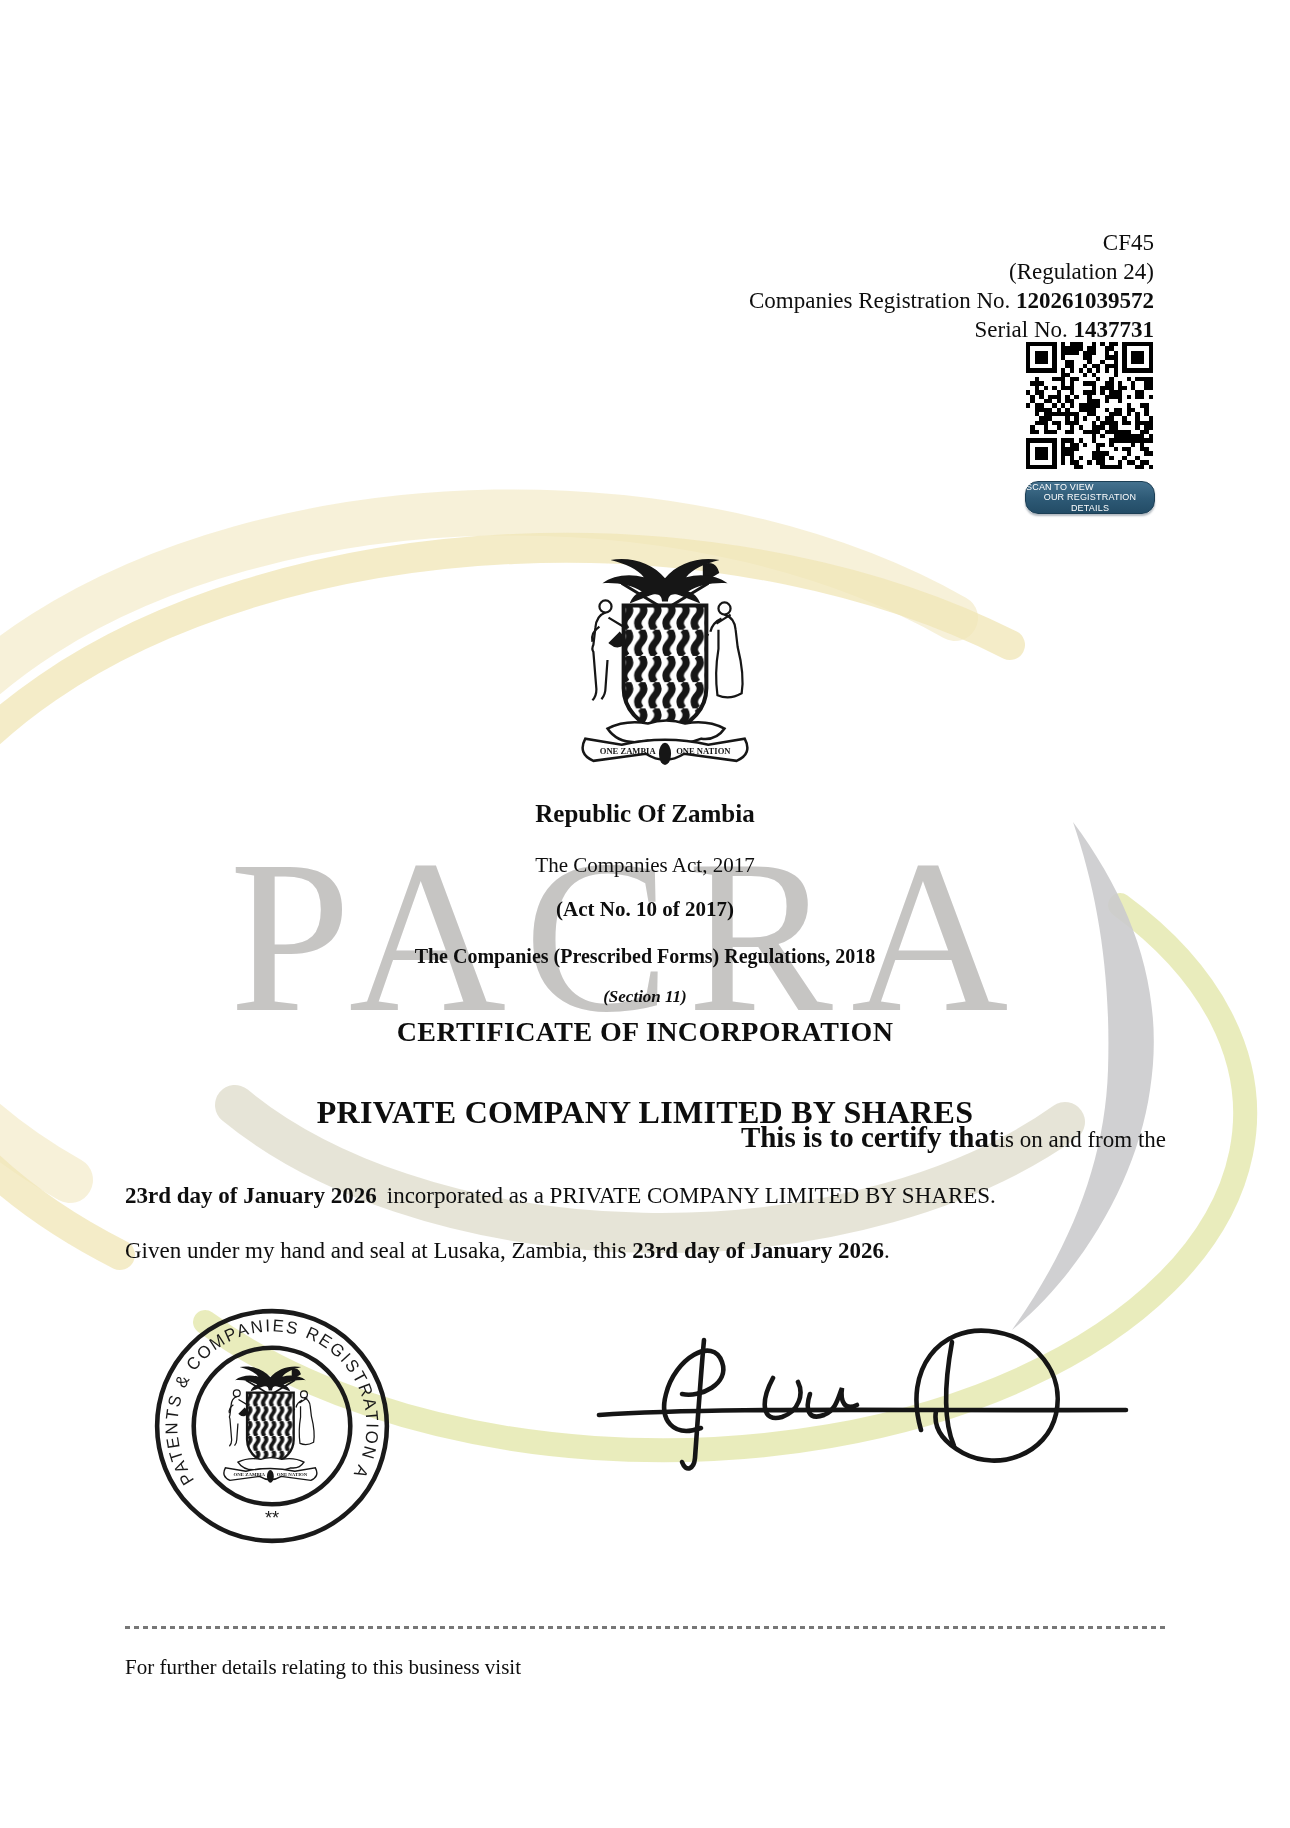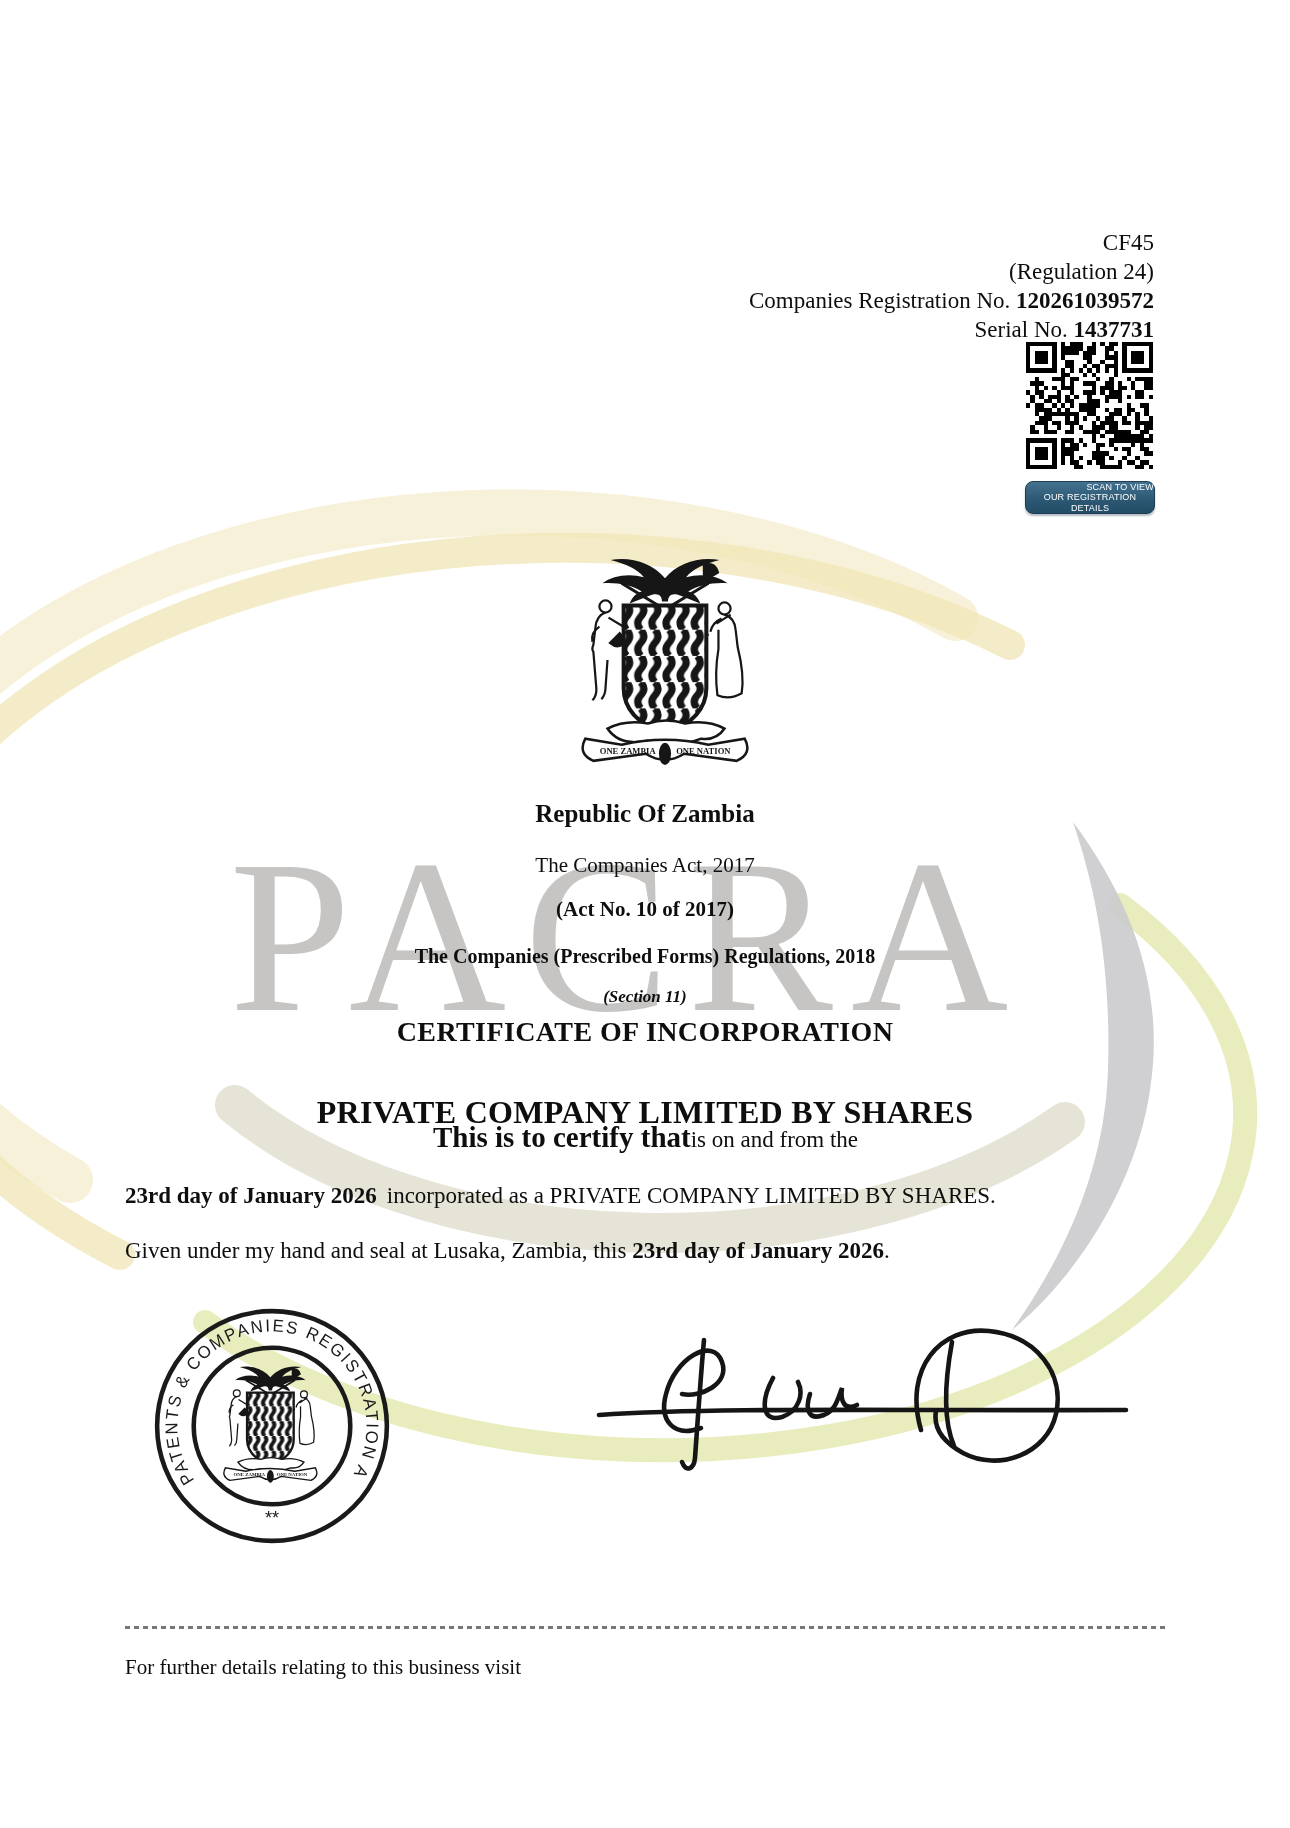--- a/index.html
+++ b/index.html
@@ -12,40 +12,40 @@
   
   .form-block{position:absolute;top:228px;right:136px;text-align:right;
               font-size:23px;line-height:29px;}
   .form-block b{font-weight:bold;}
 
   .qr-wrap{position:absolute;left:1026px;top:342px;width:127px;height:127px;background:#fff;}
   .qr-wrap svg{display:block;width:100%;height:100%;}
 
   .scan-banner{position:absolute;left:1025px;top:481px;width:128px;height:31px;
      background:linear-gradient(180deg,#44718e 0%,#2d5975 55%,#234c66 100%);
-     border:1px solid #1c3f55;border-radius:8px;box-shadow:0 2px 2px rgba(40,60,80,.35);
-     display:flex;flex-direction:column;align-items:flex-end;justify-content:center;
+     border:1px solid #1c3f55;border-radius:13px;box-shadow:0 2px 2px rgba(40,60,80,.35);
+     display:flex;flex-direction:column;align-items:flex-start;justify-content:center;
      color:#fff;font-family:"Liberation Sans","DejaVu Sans",sans-serif;
      font-size:9px;line-height:10.5px;letter-spacing:.2px;text-align:center;}
 
   
   .coa{position:absolute;left:549px;top:551px;width:232px;height:224px;}
 
   .hline{position:absolute;left:0;width:100%;text-align:center;}
   .h-republic{top:800px;font-size:25px;font-weight:bold;}
   .h-act{top:853px;font-size:21px;font-weight:normal;}
   .h-actno{top:897px;font-size:21px;font-weight:bold;}
   .h-regs{top:945px;font-size:20px;font-weight:bold;}
   .h-section{top:987px;font-size:17px;font-weight:bold;font-style:italic;}
   .h-title1{top:1016px;font-size:28px;font-weight:bold;letter-spacing:.4px;}
   .h-title2{top:1054px;font-size:32px;font-weight:bold;letter-spacing:.3px;margin-top:40px;}
 
   
   .cert-line1{position:absolute;left:125px;top:1121px;width:1041px;display:flex;
-              justify-content:center;align-items:baseline;}
+              justify-content:flex-end;align-items:baseline;}
   .lead{font-size:29px;font-weight:bold;white-space:nowrap;}
   .company{font-size:23px;font-weight:bold;letter-spacing:.4px;white-space:nowrap;}
   .tail{font-size:23px;white-space:nowrap;}
   .cert-line2{position:absolute;left:125px;top:1183px;width:1041px;font-size:23px;}
   .cert-line2 b{margin-right:10px;}
   .cert-line3{position:absolute;left:125px;top:1238px;width:1041px;font-size:23px;}
 
   
   .seal{position:absolute;left:150px;top:1303px;width:244px;height:246px;}
   .seal svg{width:100%;height:100%;display:block;}

